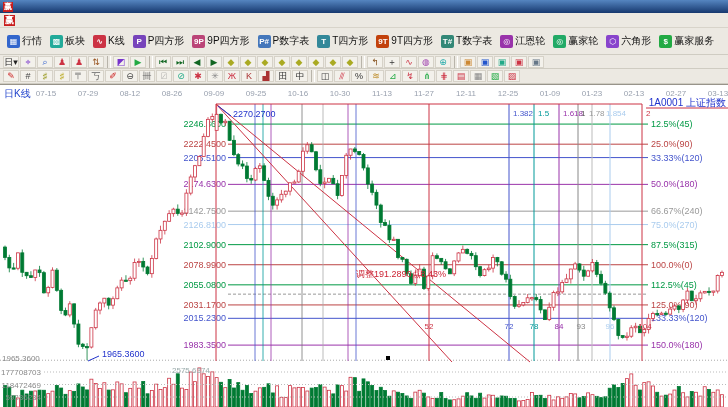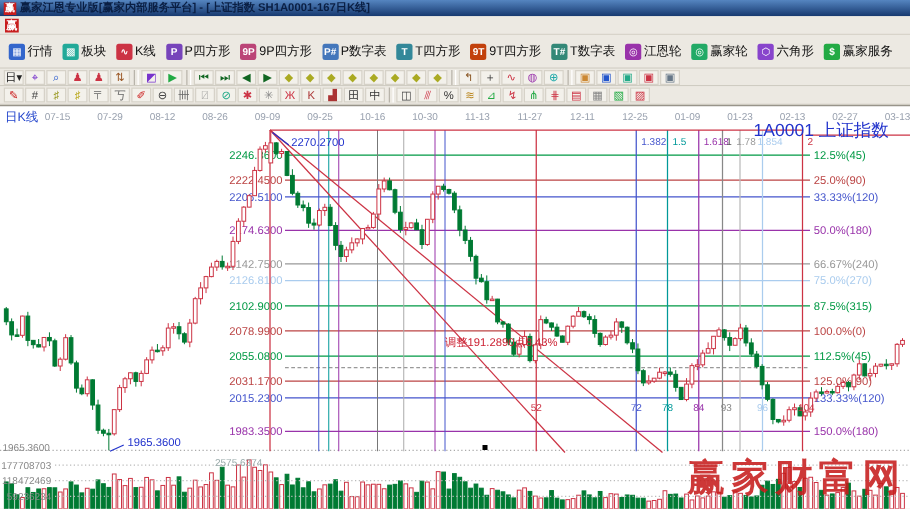--- a/index.html
+++ b/index.html
@@ -16,34 +16,33 @@
 .tb1-icon{width:13px;height:13px;border-radius:2px;color:#fff;font-size:8px;line-height:13px;text-align:center;font-weight:bold;flex:0 0 auto}
 .tb1-label{font-size:10px;color:#111;white-space:nowrap}
 .toolbar2,.toolbar3{height:14px;background:#ece9e2;display:flex;align-items:center;padding:0 3px;border-bottom:1px solid #cfccc2}
 .toolbar3{height:15px}
 .icon-cell{width:16px;height:12px;font-size:9px;line-height:11px;text-align:center;border:1px solid #d6d2c8;background:#f3f1eb;margin-right:1px;cursor:default;overflow:hidden;flex:0 0 auto}
 .tb-sep{width:4px;height:12px;border-left:1px solid #b8b4aa;border-right:1px solid #fff;margin:0 2px;flex:0 0 auto}
 .chart-area{position:relative;width:728px;height:323px;background:#fff;border-top:1px solid #98948a}
 svg text{font-family:"Liberation Sans","DejaVu Sans",sans-serif}
 .abs{position:absolute;white-space:nowrap}
 .period-label{left:4px;top:2px;color:#2244cc;font-size:10px;font-weight:normal}
-.symbol-label{right:17px;top:11px;color:#2233cc;font-size:14px}
+.symbol-label{right:2px;top:11px;color:#2233cc;font-size:10px}
 .peak-annot{left:233px;top:24px;color:#2233cc;font-size:9px}
 .trough-annot{left:102px;top:264px;color:#2233cc;font-size:9px}
 .adjust-annot{left:356px;top:183px;color:#cc2233;font-size:9px}
 .faint-label{left:172px;top:281px;color:#9aa;font-size:8px}
 .baseline-label{left:2px;top:269px;color:#888;font-size:8px}
 .watermark{right:3px;bottom:4px;font-family:"DejaVu Serif","Liberation Serif",serif;font-weight:bold;font-size:30px;color:rgba(198,28,28,.88);letter-spacing:5px;z-index:5}
 </style>
 </head>
 <body>
 
 <div class="titlebar">
   <div class="logo">赢</div>
-  <div class="title">赢家江恩专业版[赢家内部服务平台] - [上证指数 SH1A0001-167日K线]</div>
 </div>
 
 <div class="menubar">
   <div class="logo">赢</div>
 </div>
 
 <div class="toolbar1" id="toolbar1">
     <div class="tb1-item">
       <div class="tb1-icon" style="background: rgb(51, 102, 204);">▦</div>
       <div class="tb1-label">行情</div>
@@ -769,14 +768,13 @@
       <line x1="44" y1="312" x2="728" y2="312" stroke="#bbb" stroke-width="1" stroke-dasharray="1,2"></line>
       <text x="41" y="315" fill="#888" font-size="8" text-anchor="end">59236234</text>
     </svg>
   <div class="abs period-label">日K线</div>
   <div class="abs symbol-label">1A0001 上证指数</div>
   <div class="abs peak-annot">2270.2700</div>
   <div class="abs trough-annot">1965.3600</div>
   <div class="abs adjust-annot">调整191.2890点8.43%</div>
   <div class="abs faint-label">2575.6374</div>
   <div class="abs baseline-label">1965.3600</div>
-  <div class="abs watermark">赢家财富网</div>
 </div>
 
 </body></html>

